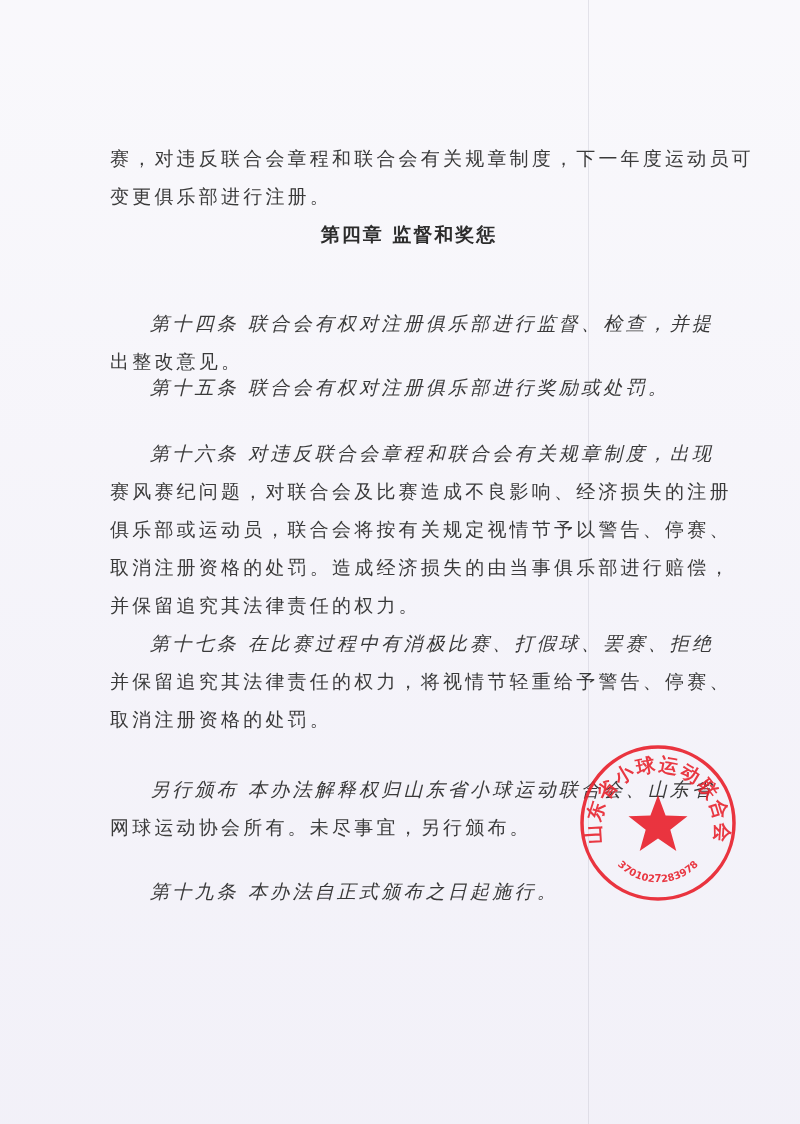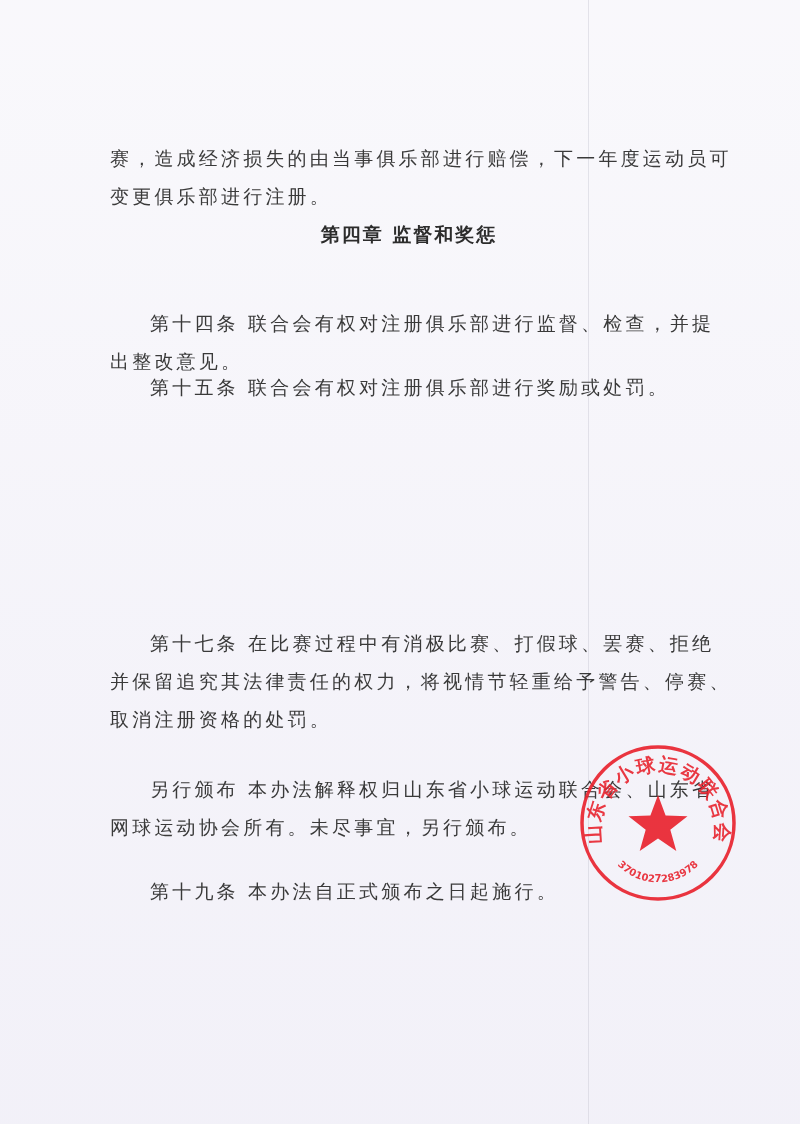--- a/index.html
+++ b/index.html
@@ -40,20 +40,21 @@
       letter-spacing: 3.2px;
       line-height: 38px;
       white-space: nowrap;
     }
     .line {
       display: block;
       height: 38px;
     }
     .indent {
       padding-left: 40px;
+      font-style: italic;
     }
     .chapter-title {
       position: absolute;
       left: 9px;
       width: 800px;
       top: 222px;
       text-align: center;
       font-size: 19px;
       font-weight: bold;
       letter-spacing: 2px;
@@ -67,35 +68,42 @@
       height: 160px;
     }
   </style>
 </head>
 <body>
 
 <div class="page">
   <div class="fold-line"></div>
 
   <div class="text-block" style="top:139px;">
-    <span class="line">赛，造成经济损失的由当事俱乐部进行赔偿，下一年度运动员可</span>
+    <span class="line">赛，对违反联合会章程和联合会有关规章制度，下一年度运动员可</span>
     <span class="line">变更俱乐部进行注册。</span>
   </div>
 
   <div class="chapter-title">第四章 监督和奖惩</div>
 
   <div class="text-block" style="top:304px;">
     <span class="line indent">第十四条 联合会有权对注册俱乐部进行监督、检查，并提</span>
     <span class="line">出整改意见。</span>
   </div>
 
   <div class="text-block" style="top:368px;">
     <span class="line indent">第十五条 联合会有权对注册俱乐部进行奖励或处罚。</span>
   </div>
 
+  <div class="text-block" style="top:434px;">
+    <span class="line indent">第十六条 对违反联合会章程和联合会有关规章制度，出现</span>
+    <span class="line">赛风赛纪问题，对联合会及比赛造成不良影响、经济损失的注册</span>
+    <span class="line">俱乐部或运动员，联合会将按有关规定视情节予以警告、停赛、</span>
+    <span class="line">取消注册资格的处罚。造成经济损失的由当事俱乐部进行赔偿，</span>
+    <span class="line">并保留追究其法律责任的权力。</span>
+  </div>
 
   <div class="text-block" style="top:624px;">
     <span class="line indent">第十七条 在比赛过程中有消极比赛、打假球、罢赛、拒绝</span>
     <span class="line">并保留追究其法律责任的权力，将视情节轻重给予警告、停赛、</span>
     <span class="line">取消注册资格的处罚。</span>
   </div>
 
   <div class="text-block" style="top:770px;">
     <span class="line indent">另行颁布 本办法解释权归山东省小球运动联合会、山东省</span>
     <span class="line">网球运动协会所有。未尽事宜，另行颁布。</span>

